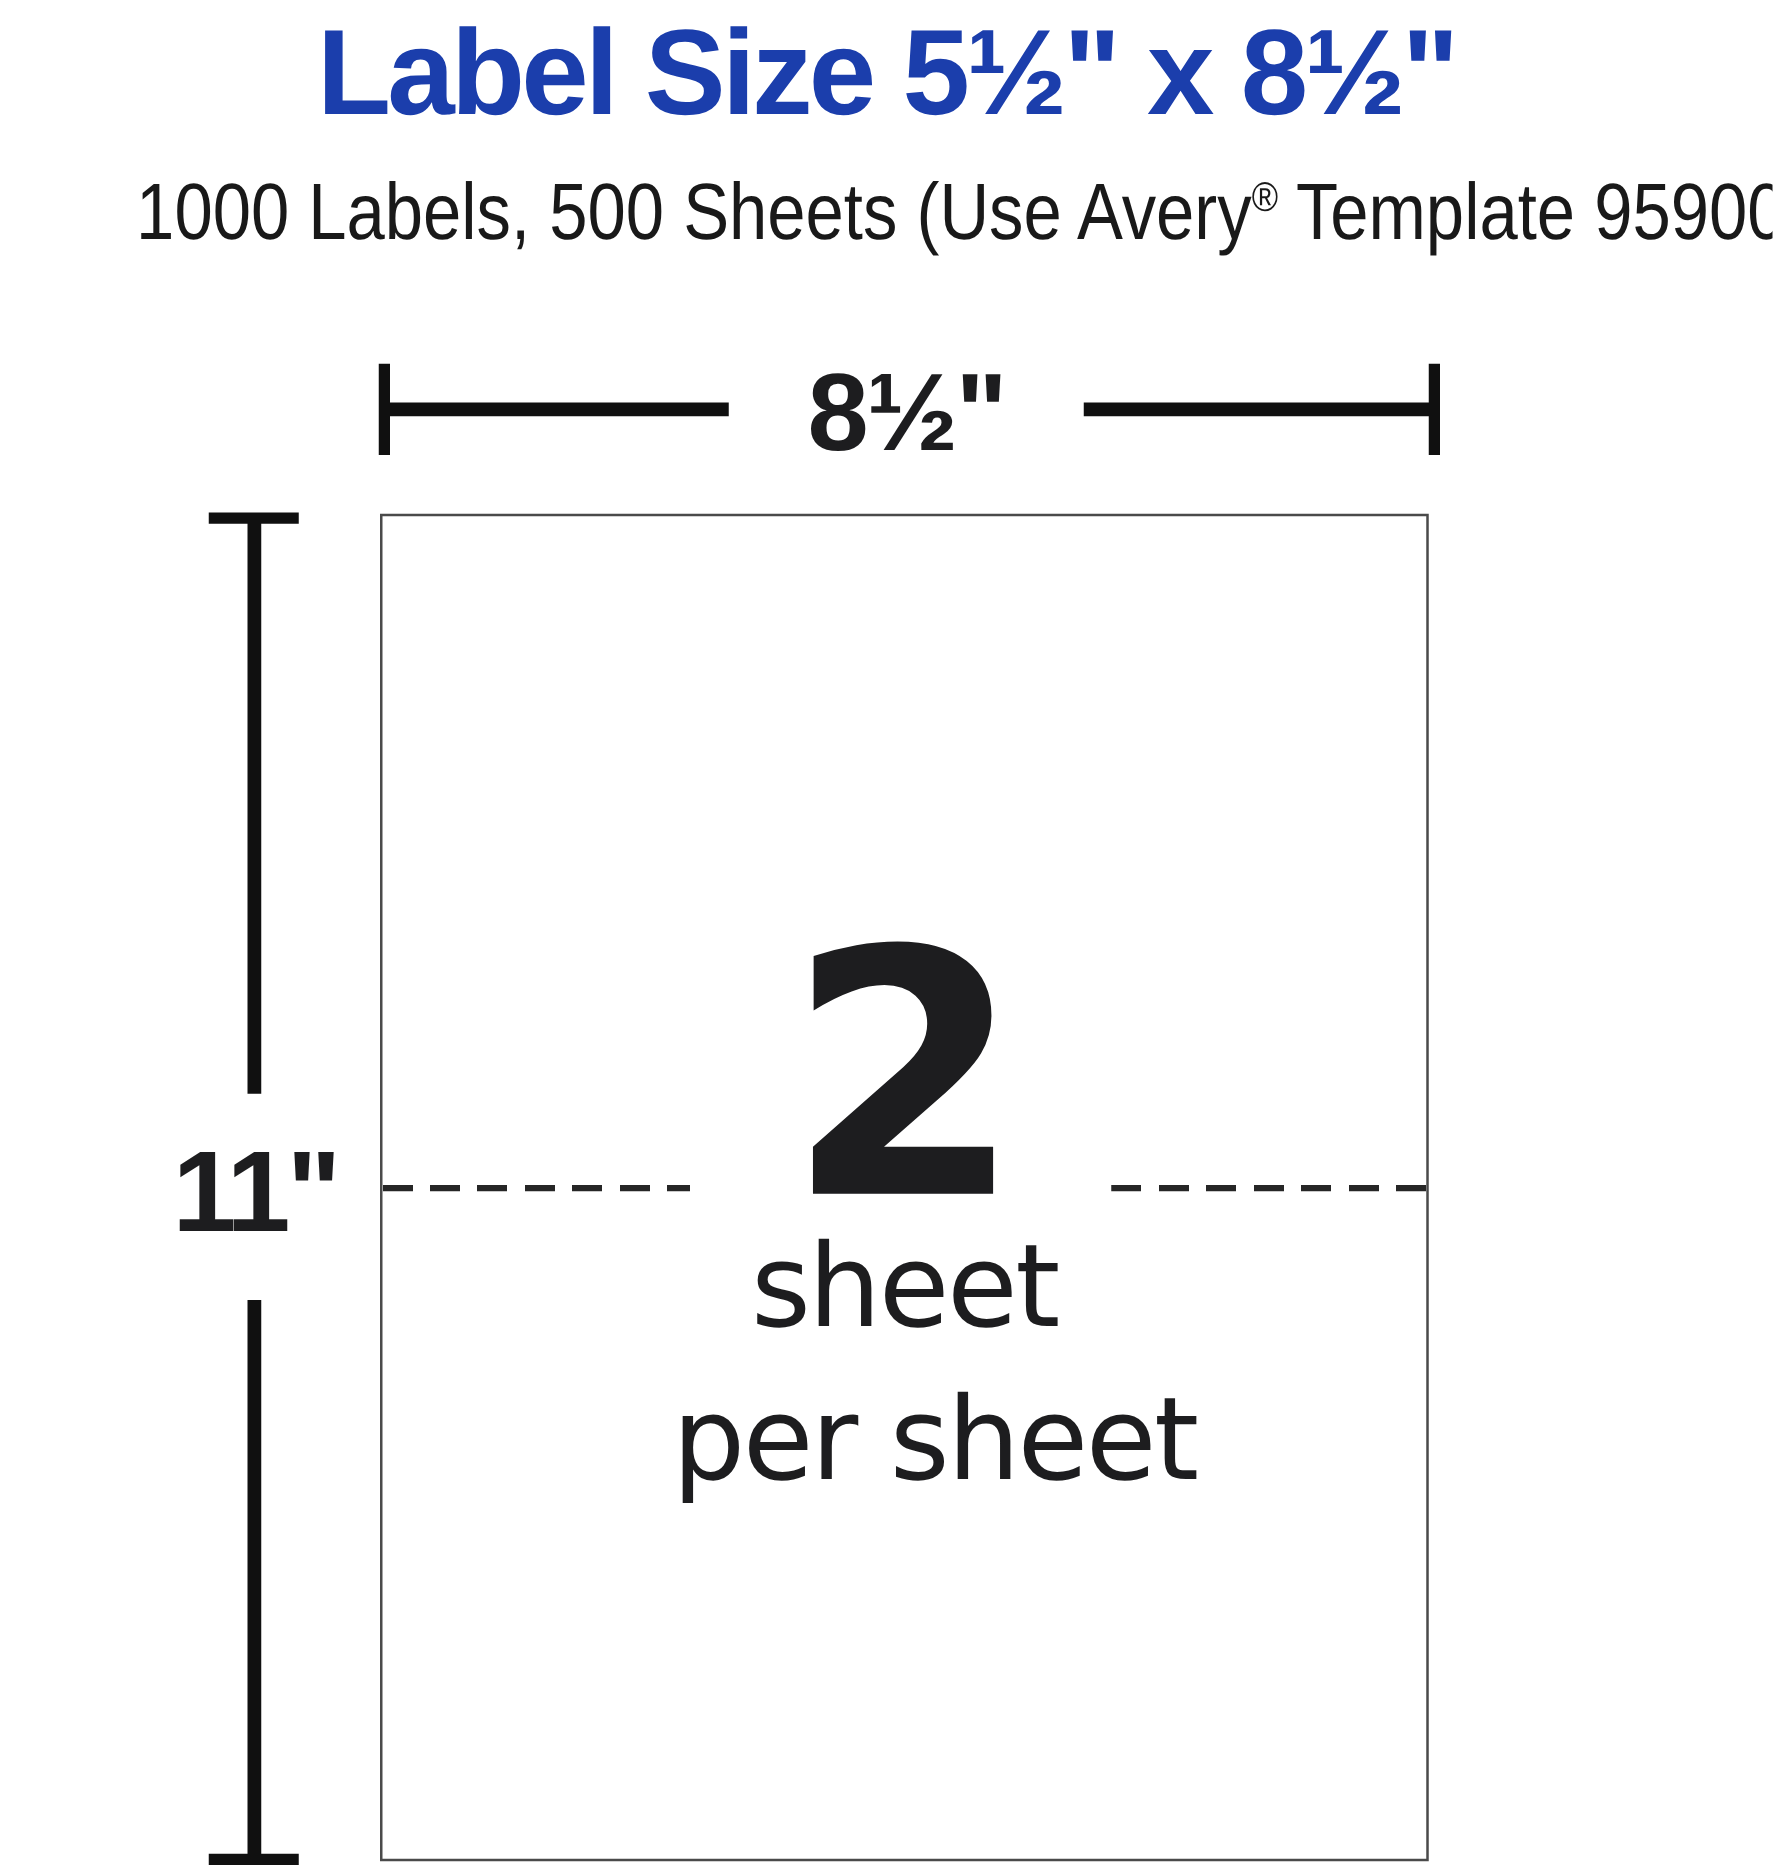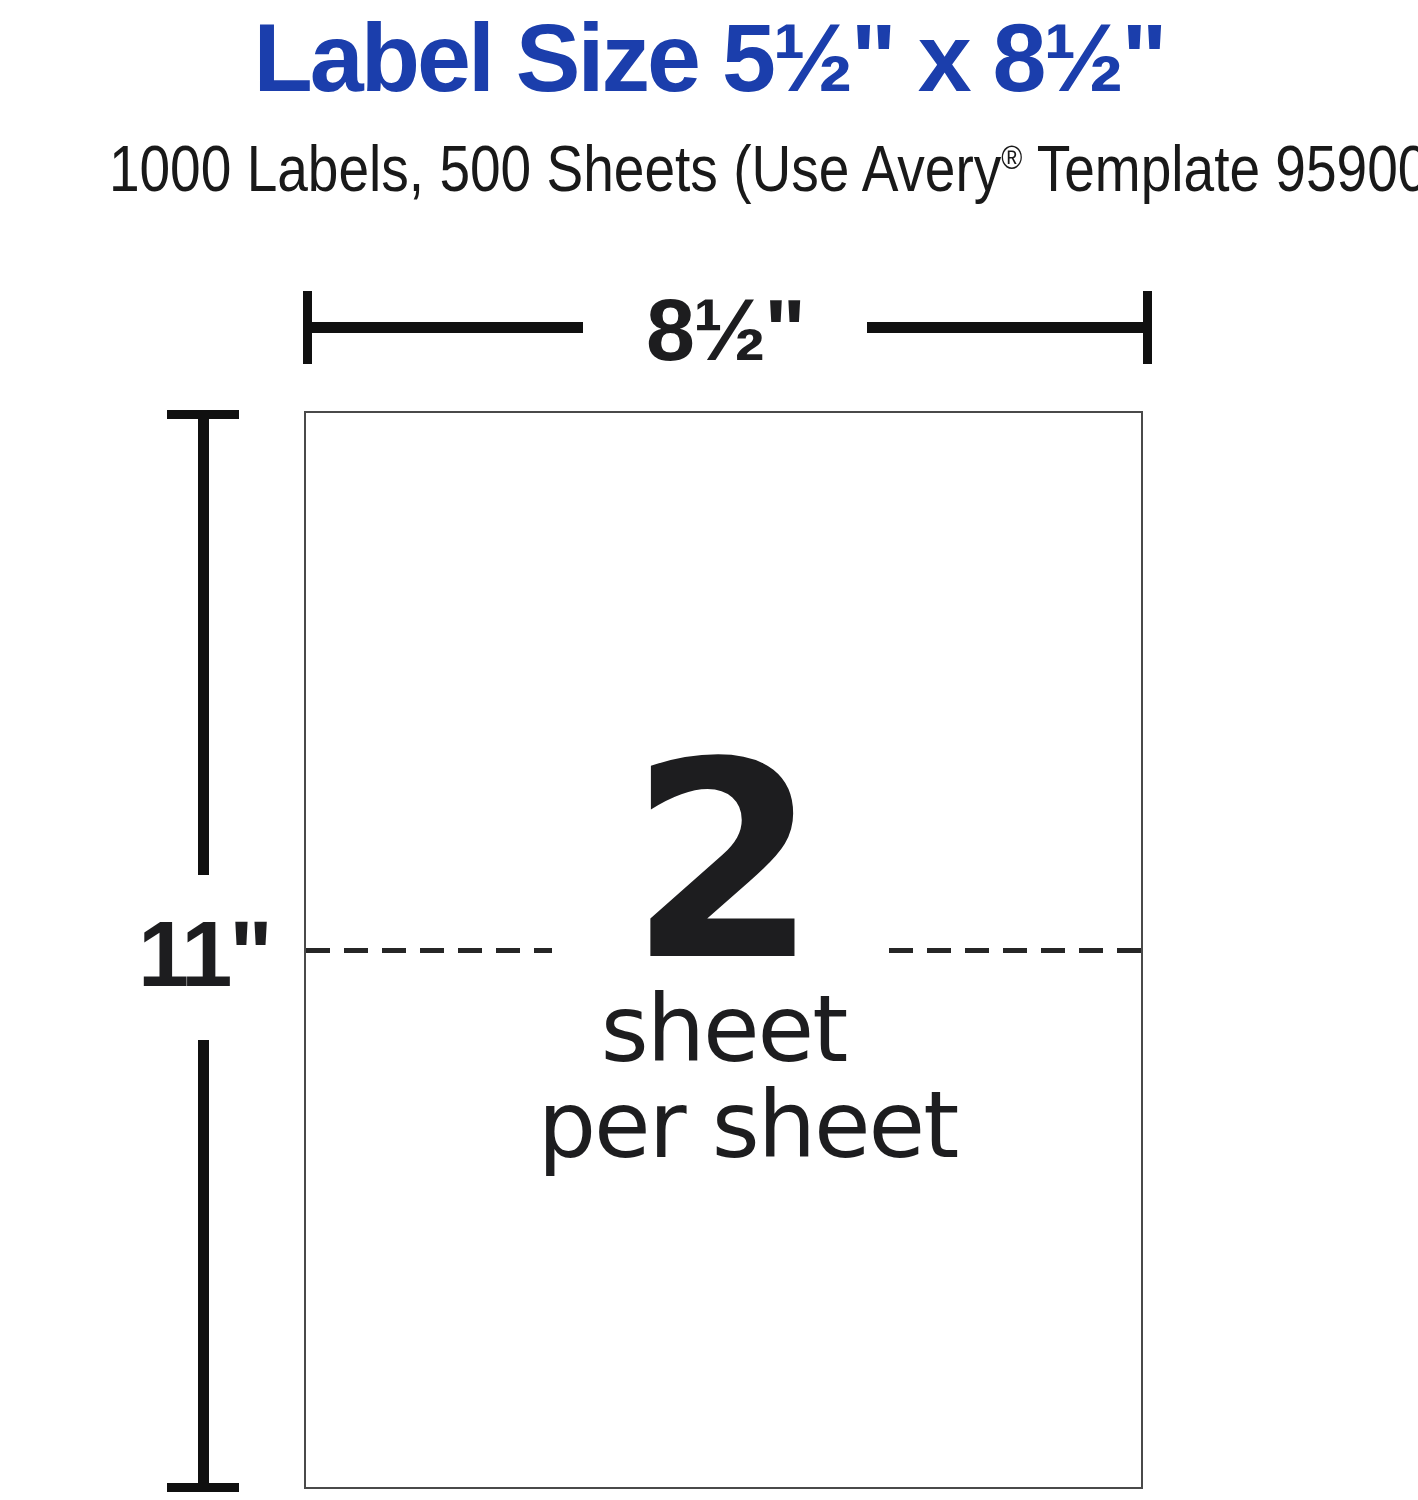--- a/index.html
+++ b/index.html
@@ -60,21 +60,21 @@
     display:flex;align-items:center;justify-content:center;
     font-family:"DejaVu Sans", sans-serif;font-weight:bold;font-size:272px;
     color:var(--ink);line-height:normal;
   }
   .caption{
     left:304px;width:839px;text-align:center;white-space:nowrap;
     font-family:"DejaVu Sans", sans-serif;font-size:92px;letter-spacing:-2px;
     color:var(--ink);line-height:1;
   }
   .caption-1{top:984px;}
-  .caption-2{top:1080px;padding-left:48px;}
+  .caption-2{top:1106px;padding-left:48px;}
 </style>
 </head>
 <body>
 
 <div class="abs title">Label Size 5½" x 8½"</div>
 <div class="abs subtitle">
   <span class="squeeze"><span>1000 Labels, 500 Sheets (Use Avery</span><span class="reg">®</span><span> Template 95900)</span></span>
 </div>
 
 <div class="abs dim h-tick" style="left:303px"></div>

